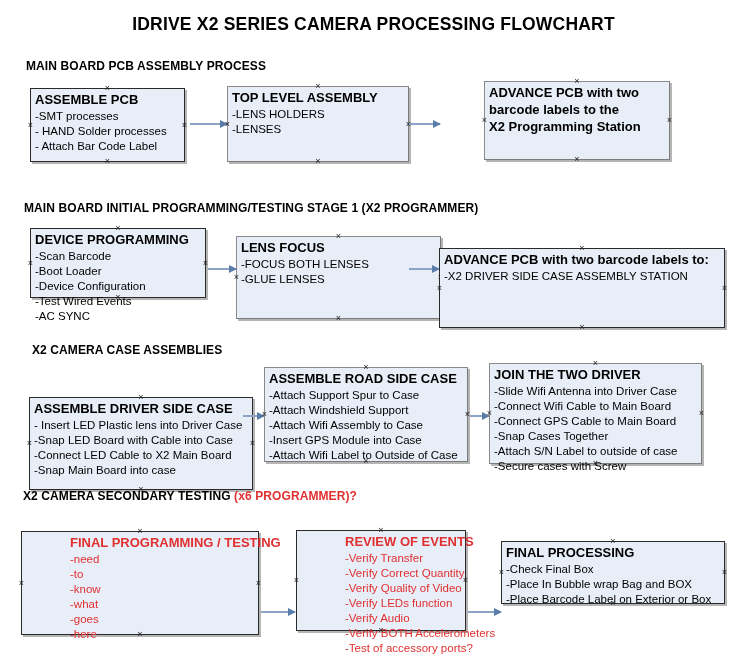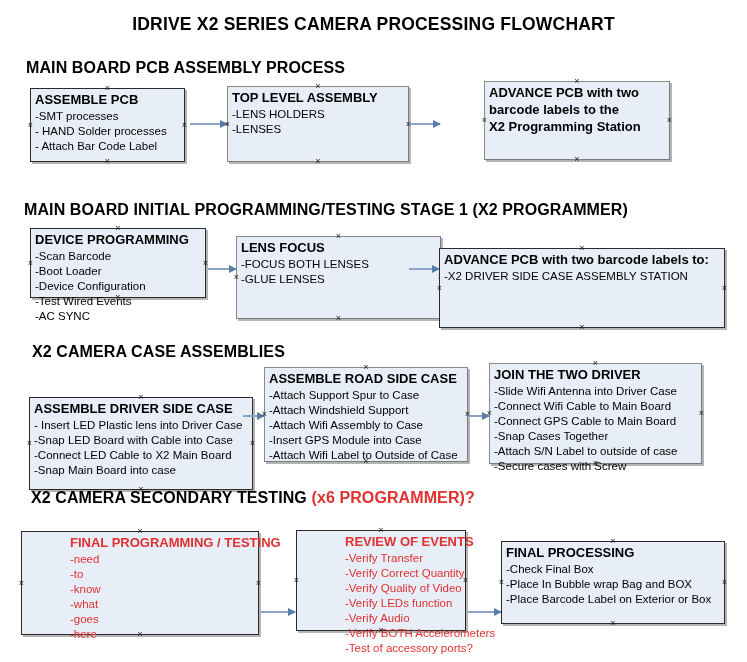--- a/index.html
+++ b/index.html
@@ -33,21 +33,21 @@
   #main-title {
     left: 0; top: 14px;
     width: 747px;
     text-align: center;
     font-size: 17.5px;
   }
 
   .section-head {
     position: absolute;
     font-weight: bold;
-    font-size: 16px;
+    font-size: 12px;
     white-space: nowrap;
     letter-spacing: 0.1px;
   }
 
   .section-head .accent {
     color: #e03030;
   }
 
   
   .box {
@@ -250,21 +250,21 @@
     <div class="bline">-Connect GPS Cable to Main Board</div>
     <div class="bline">-Snap Cases Together</div>
     <div class="bline">-Attach S/N Label to outside of case</div>
     <div class="bline">-Secure cases with Screw</div>
     <span class="handle h-t"></span>
     <span class="handle h-b"></span>
     <span class="handle h-l"></span>
     <span class="handle h-r"></span>
   </div>
 
-  <div class="section-head" style="left:31px; top:489px;text-align:center;"><span>X2 CAMERA SECONDARY TESTING </span><span class="accent">(x6 PROGRAMMER)?</span></div>
+  <div class="section-head" style="left:23px; top:489px;text-align:center;"><span>X2 CAMERA SECONDARY TESTING </span><span class="accent">(x6 PROGRAMMER)?</span></div>
 
   <div class="box red" style="left:21px; top:531px; width:238px; height:104px;">
     <div class="bhead">FINAL PROGRAMMING / TESTING</div>
     <div class="bline">-need</div>
     <div class="bline">-to</div>
     <div class="bline">-know</div>
     <div class="bline">-what</div>
     <div class="bline">-goes</div>
     <div class="bline">-here</div>
     <span class="handle h-t"></span>
@@ -289,21 +289,21 @@
     <span class="handle h-t"></span>
     <span class="handle h-b"></span>
     <span class="handle h-l"></span>
     <span class="handle h-r"></span>
   </div>
 
   <div class="conn" style="left:468px; top:611px; width:33px;">
     <span class="arrow"></span>
   </div>
 
-  <div class="box" style="left:501px; top:541px; width:224px; height:83px;">
+  <div class="box" style="left:501px; top:541px; width:224px; height:63px;">
     <div class="bhead">FINAL PROCESSING</div>
     <div class="bline"> -Check Final Box</div>
     <div class="bline">-Place In Bubble wrap Bag and BOX</div>
     <div class="bline">-Place Barcode Label on Exterior or Box</div>
     <span class="handle h-t"></span>
     <span class="handle h-b"></span>
     <span class="handle h-l"></span>
     <span class="handle h-r"></span>
   </div>
 

